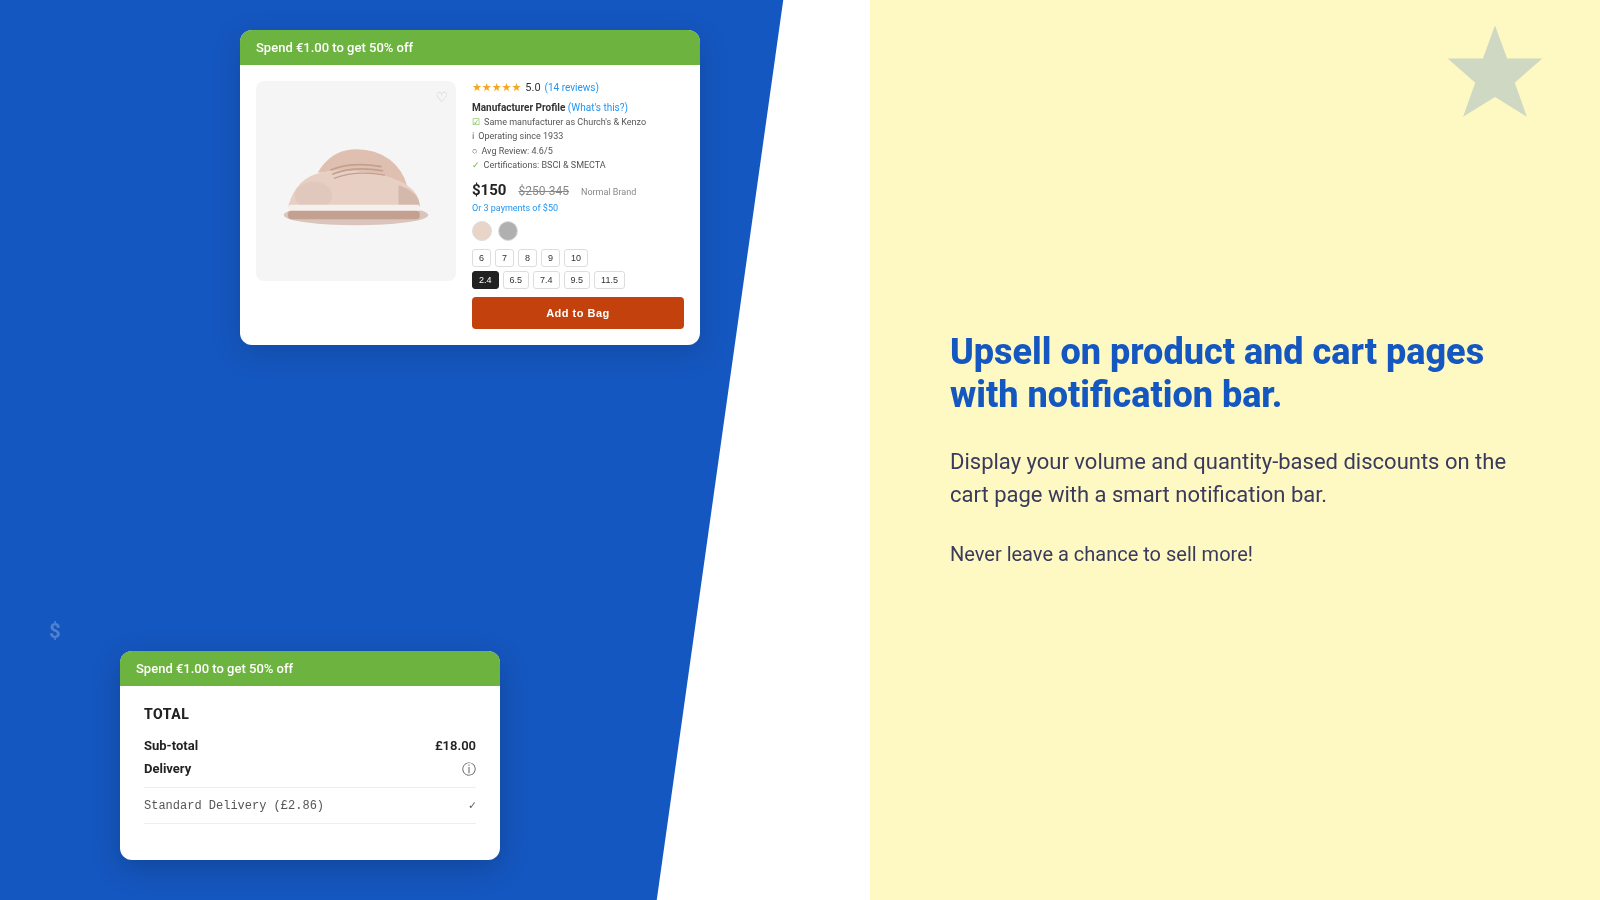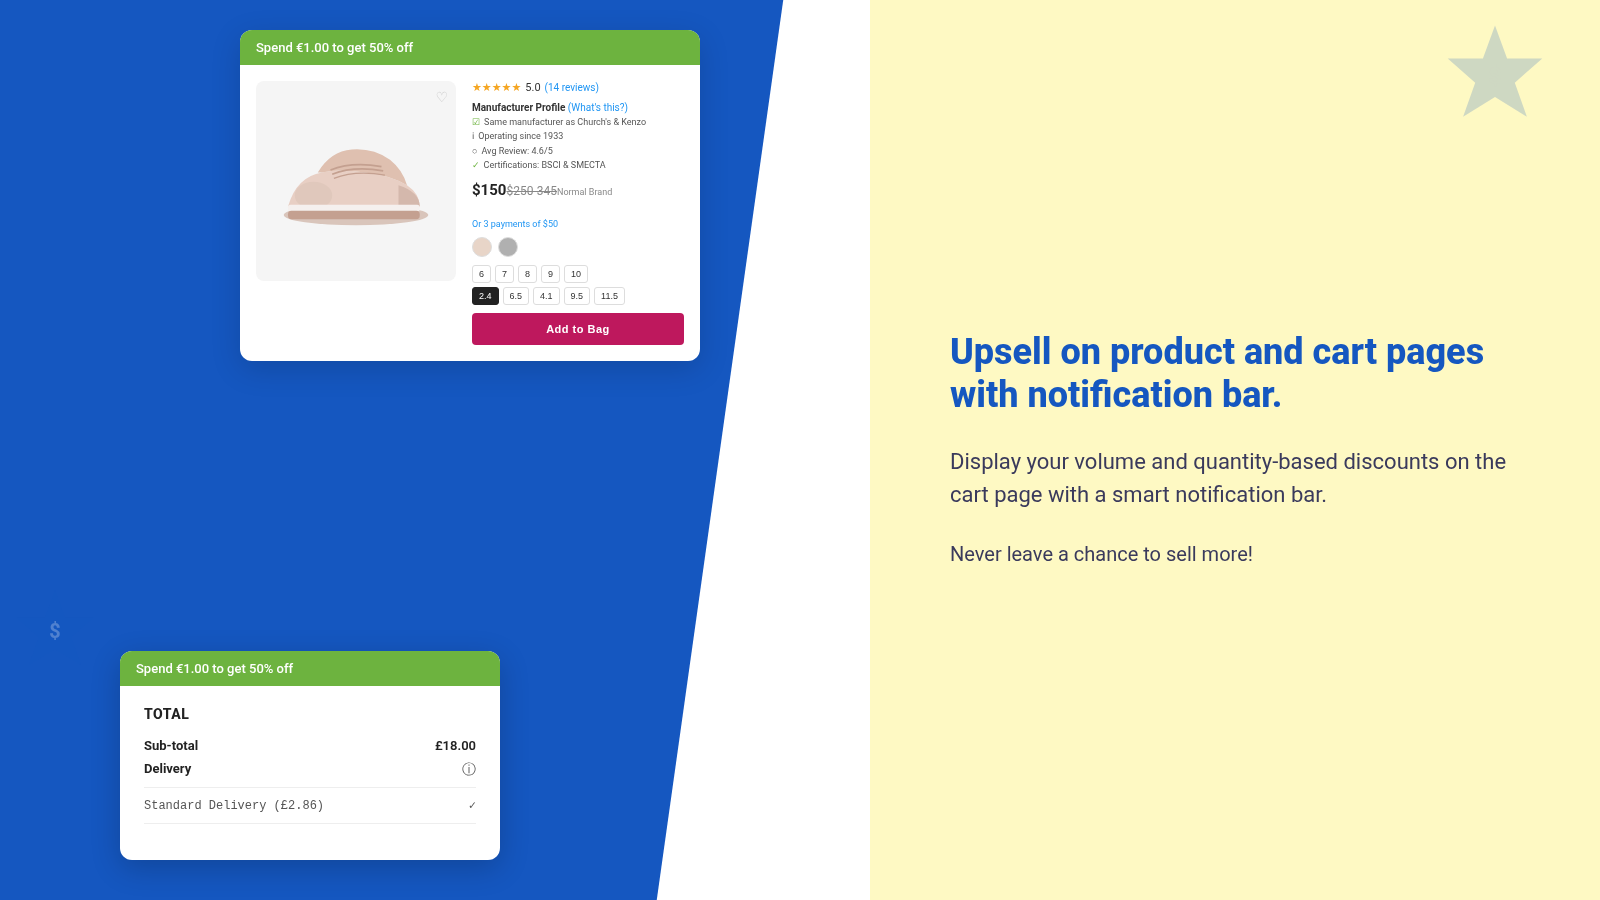--- a/index.html
+++ b/index.html
@@ -164,21 +164,22 @@
     }
 
     .manufacturer-list li.check::before { content: '☑'; color: #6DB33F; }
     .manufacturer-list li.info::before { content: 'ℹ'; color: #555; }
     .manufacturer-list li.circle::before { content: '○'; color: #555; }
     .manufacturer-list li.checkmark::before { content: '✓'; color: #6DB33F; }
 
     .price-row {
       display: flex;
       align-items: baseline;
-      margin-bottom: 20px;
+      gap: 12px;
+      margin-bottom: 4px;
     }
 
     .price-current {
       font-size: 15px;
       font-weight: 700;
       color: #222;
     }
 
     .price-original {
       font-size: 12px;
@@ -225,21 +226,21 @@
       cursor: pointer;
     }
 
     .size-btn.selected {
       background: #222;
       color: white;
       border-color: #222;
     }
 
     .add-to-bag-btn {
-      background: #be185d;
+      background: #c2410c;
       color: white;
       border: none;
       width: 100%;
       padding: 10px;
       font-size: 11px;
       font-weight: 600;
       border-radius: 4px;
       cursor: pointer;
       letter-spacing: 0.5px;
     }
@@ -427,21 +428,21 @@
           <div class="size-row">
             <button class="size-btn">6</button>
             <button class="size-btn">7</button>
             <button class="size-btn">8</button>
             <button class="size-btn">9</button>
             <button class="size-btn">10</button>
           </div>
           <div class="size-row">
             <button class="size-btn selected">2.4</button>
             <button class="size-btn">6.5</button>
-            <button class="size-btn">4.1</button>
+            <button class="size-btn">7.4</button>
             <button class="size-btn">9.5</button>
             <button class="size-btn">11.5</button>
           </div>
         </div>
         <button class="add-to-bag-btn">Add to Bag</button>
       </div>
     </div>
   </div>
 
   <div class="cart-card">

